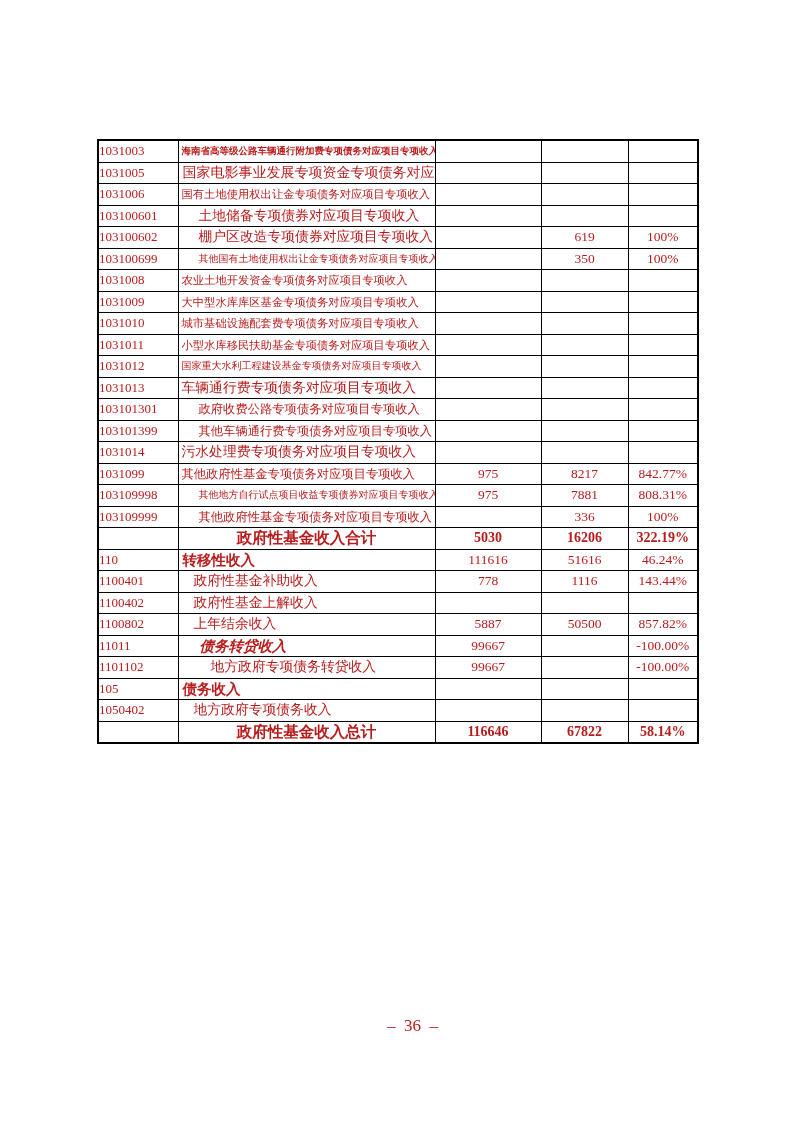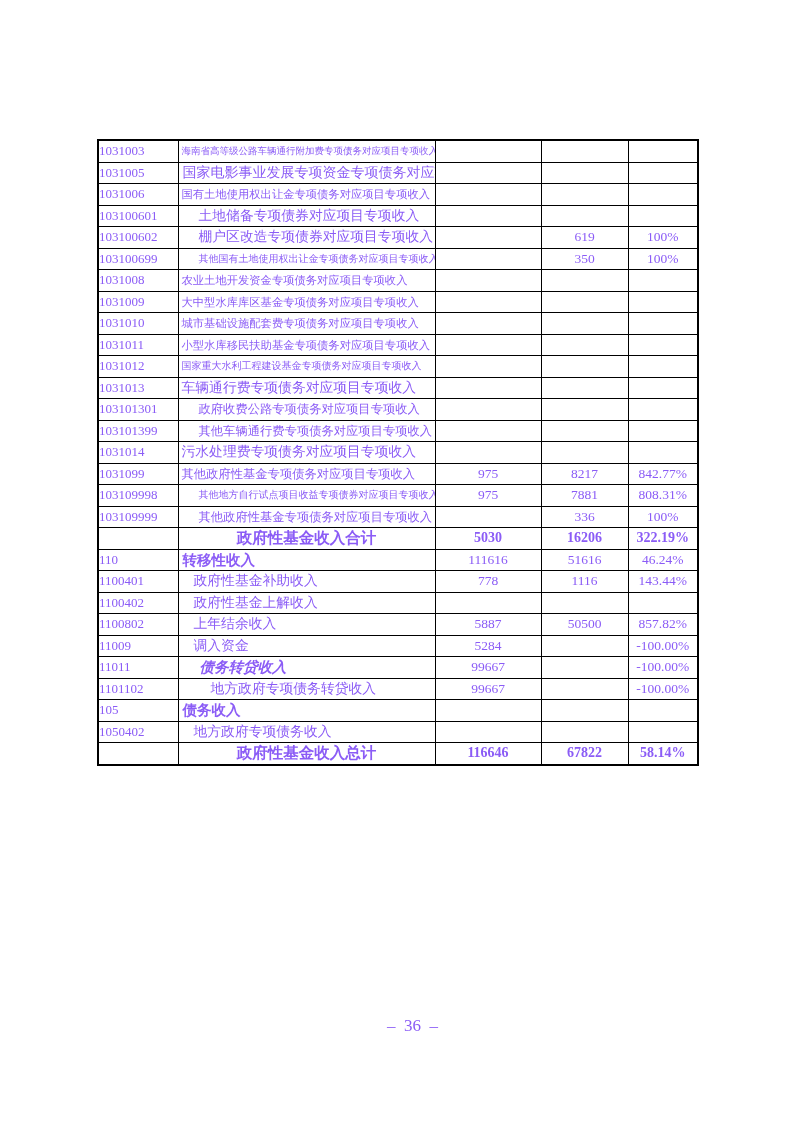--- a/index.html
+++ b/index.html
@@ -3,21 +3,21 @@
 <meta charset="utf-8">
 <style>
   * { box-sizing: border-box; }
   html, body { margin: 0; padding: 0; background: #ffffff; }
   .page {
     position: relative;
     width: 793px;
     height: 1122px;
     background: #ffffff;
     font-family: "Liberation Serif", serif;
-    color: #8b5cf6;
+    color: #b91c1c;
     overflow: hidden;
   }
   .table-wrap {
     position: absolute;
     left: 97px;
     top: 139px;
     width: 601px;
   }
   table.budget {
     border-collapse: collapse;
@@ -77,21 +77,21 @@
       <colgroup>
         <col style="width:80px">
         <col style="width:257px">
         <col style="width:106px">
         <col style="width:87px">
         <col style="width:70px">
       </colgroup>
       <tbody>
           <tr class="">
             <td class="code">1031003</td>
-            <td class="name" style="padding-left: 3px; font-size: 9.5px;">海南省高等级公路车辆通行附加费专项债务对应项目专项收入</td>
+            <td class="name" style="padding-left: 3px; font-size: 9.5px; font-weight: bold;">海南省高等级公路车辆通行附加费专项债务对应项目专项收入</td>
             <td class="num"></td>
             <td class="num"></td>
             <td class="pct"></td>
           </tr>
           <tr class="">
             <td class="code">1031005</td>
             <td class="name" style="padding-left: 4px; font-size: 14px;">国家电影事业发展专项资金专项债务对应项目专项收入</td>
             <td class="num"></td>
             <td class="num"></td>
             <td class="pct"></td>
@@ -236,27 +236,20 @@
             <td class="num"></td>
             <td class="pct"></td>
           </tr>
           <tr class="">
             <td class="code">1100802</td>
             <td class="name" style="padding-left: 15px; font-size: 13.8px;">上年结余收入</td>
             <td class="num">5887</td>
             <td class="num">50500</td>
             <td class="pct">857.82%</td>
           </tr>
-          <tr class="">
-            <td class="code">11009</td>
-            <td class="name" style="padding-left: 15px; font-size: 13.8px;">调入资金</td>
-            <td class="num">5284</td>
-            <td class="num"></td>
-            <td class="pct">-100.00%</td>
-          </tr>
           <tr class="bold-name ">
             <td class="code">11011</td>
             <td class="name" style="padding-left: 21px; font-style: italic;">债务转贷收入</td>
             <td class="num">99667</td>
             <td class="num"></td>
             <td class="pct">-100.00%</td>
           </tr>
           <tr class="">
             <td class="code">1101102</td>
             <td class="name" style="padding-left: 32px; font-size: 13.8px;">地方政府专项债务转贷收入</td>

